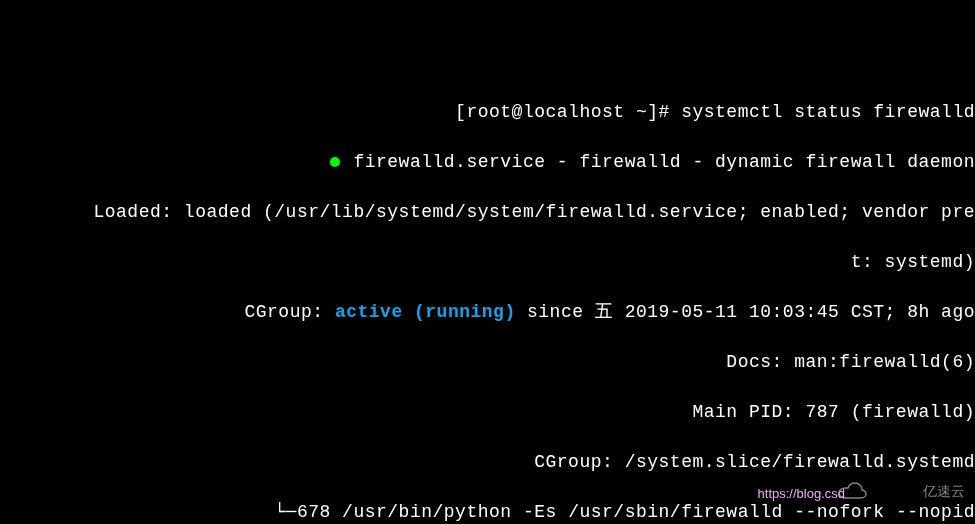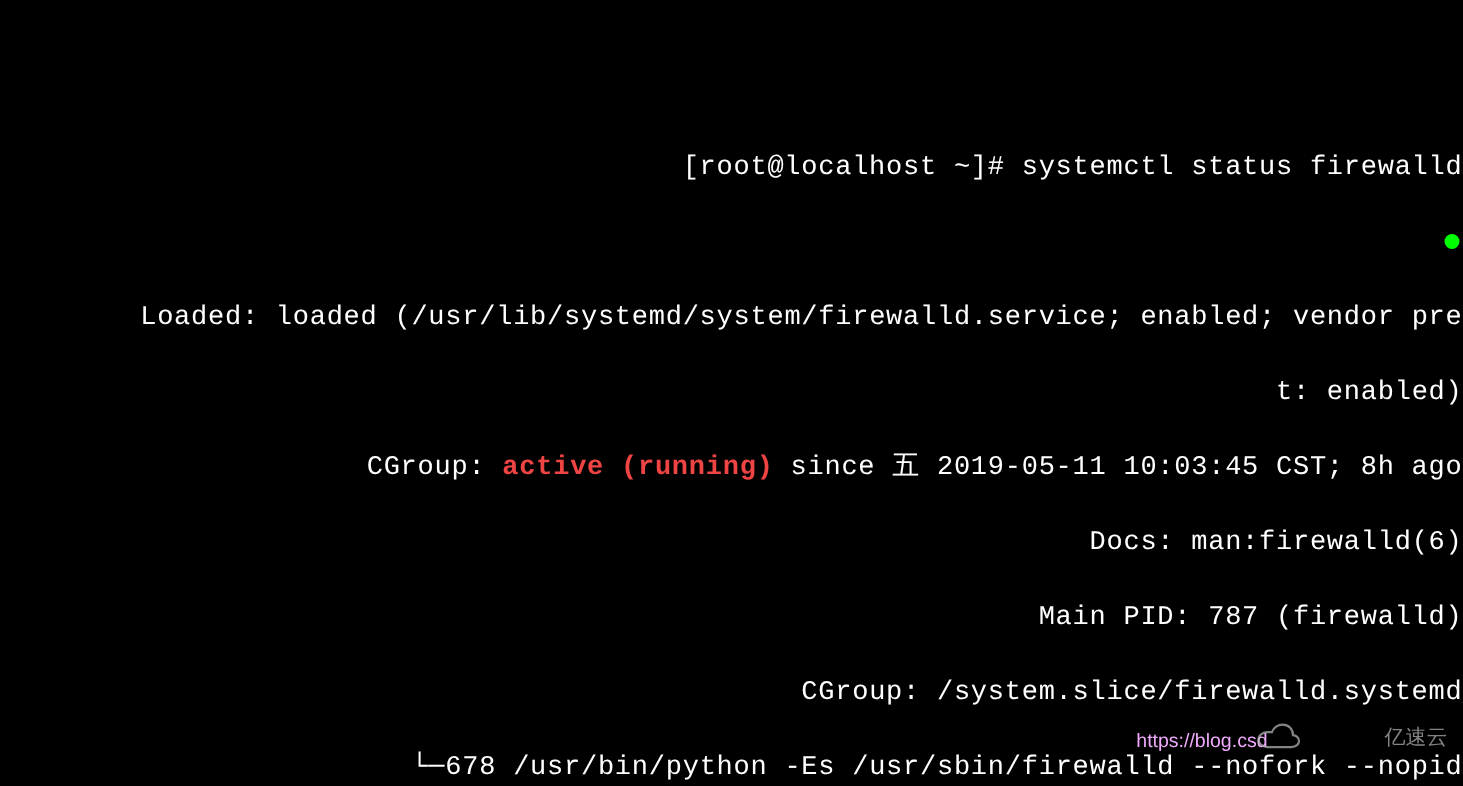--- a/index.html
+++ b/index.html
@@ -10,21 +10,21 @@
       font-size: 18px;
       line-height: 25px;
       width: 975px;
       height: 524px;
       overflow: hidden;
       position: relative;
       white-space: pre;
       letter-spacing: 0.5px;
     }
     .line { white-space: pre; text-align: right; }
-    .green { color: #ef4444; }
+    .green { color: #0ea5e9; }
     .bold { font-weight: bold; }
     .bullet {
       display: inline-block;
       width: 10px;
       height: 10px;
       background: #00ff00;
       border-radius: 50%;
       vertical-align: middle;
       margin-right: 2px;
     }
@@ -60,23 +60,23 @@
       letter-spacing: 0;
       margin-left: 48px;
     }
   </style>
 </head>
 <body>
 
 
 
 <div class="line"><span>[root@localhost ~]# </span><span>systemctl status firewalld</span></div>
-<div class="line"><span class="bullet"></span></div>
+<div class="line"><span class="bullet"></span><span> firewalld.service - firewalld - dynamic firewall daemon</span></div>
 <div class="line">   Loaded: loaded (/usr/lib/systemd/system/firewalld.service; enabled; vendor pre</div>
-<div class="line">t: enabled)</div>
+<div class="line">t: systemd)</div>
 <div class="line"><span>   CGroup: </span><span class="green bold">active (running)</span><span> since 五 2019-05-11 10:03:45 CST; 8h ago</span></div>
 <div class="line">     Docs: man:firewalld(6)</div>
 <div class="line"> Main PID: 787 (firewalld)</div>
 <div class="line">   CGroup: /system.slice/firewalld.systemd</div>
 <div class="line"><span class="tree">           └─</span><span>678 /usr/bin/python -Es /usr/sbin/firewalld --nofork --nopid</span></div>
 
 
 
 
 

